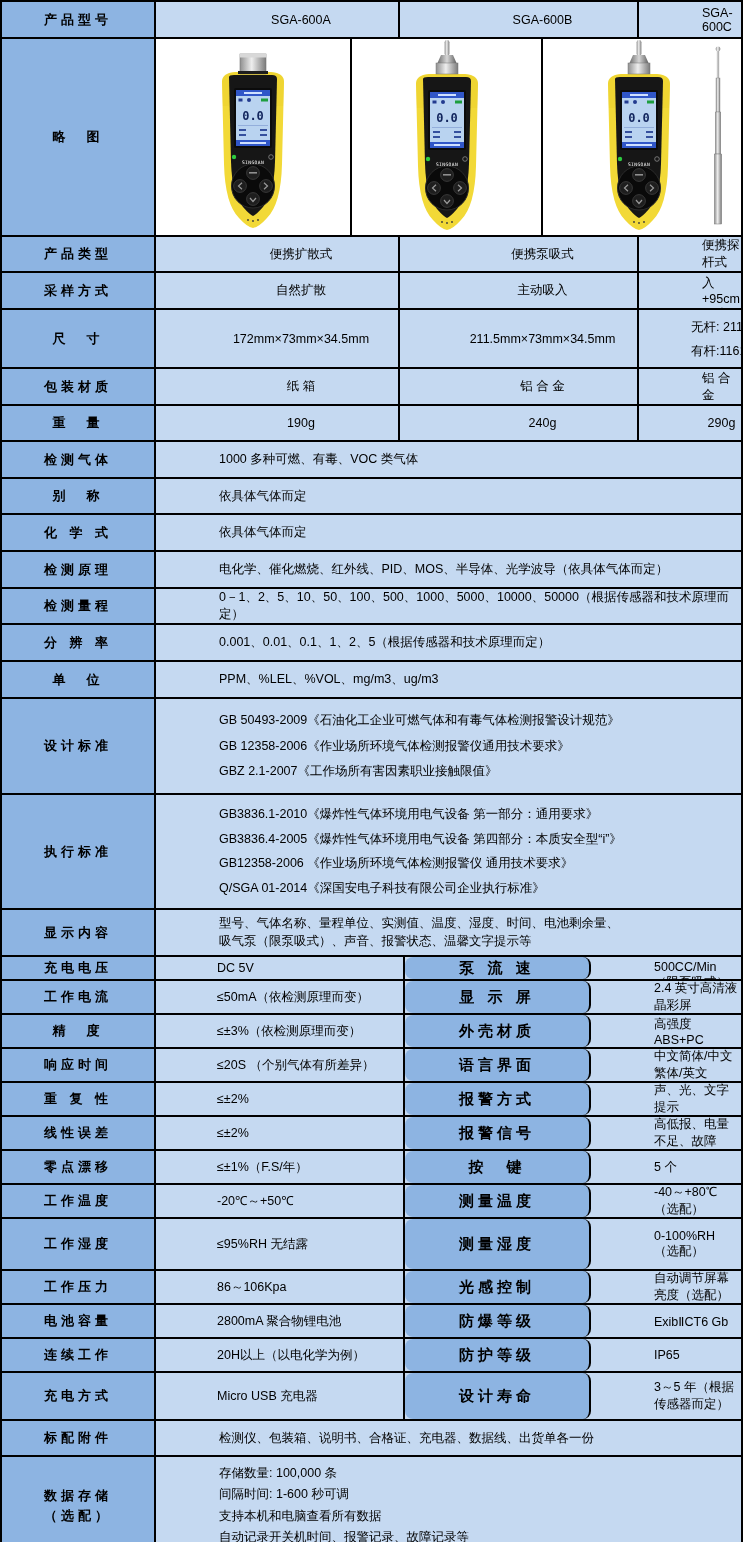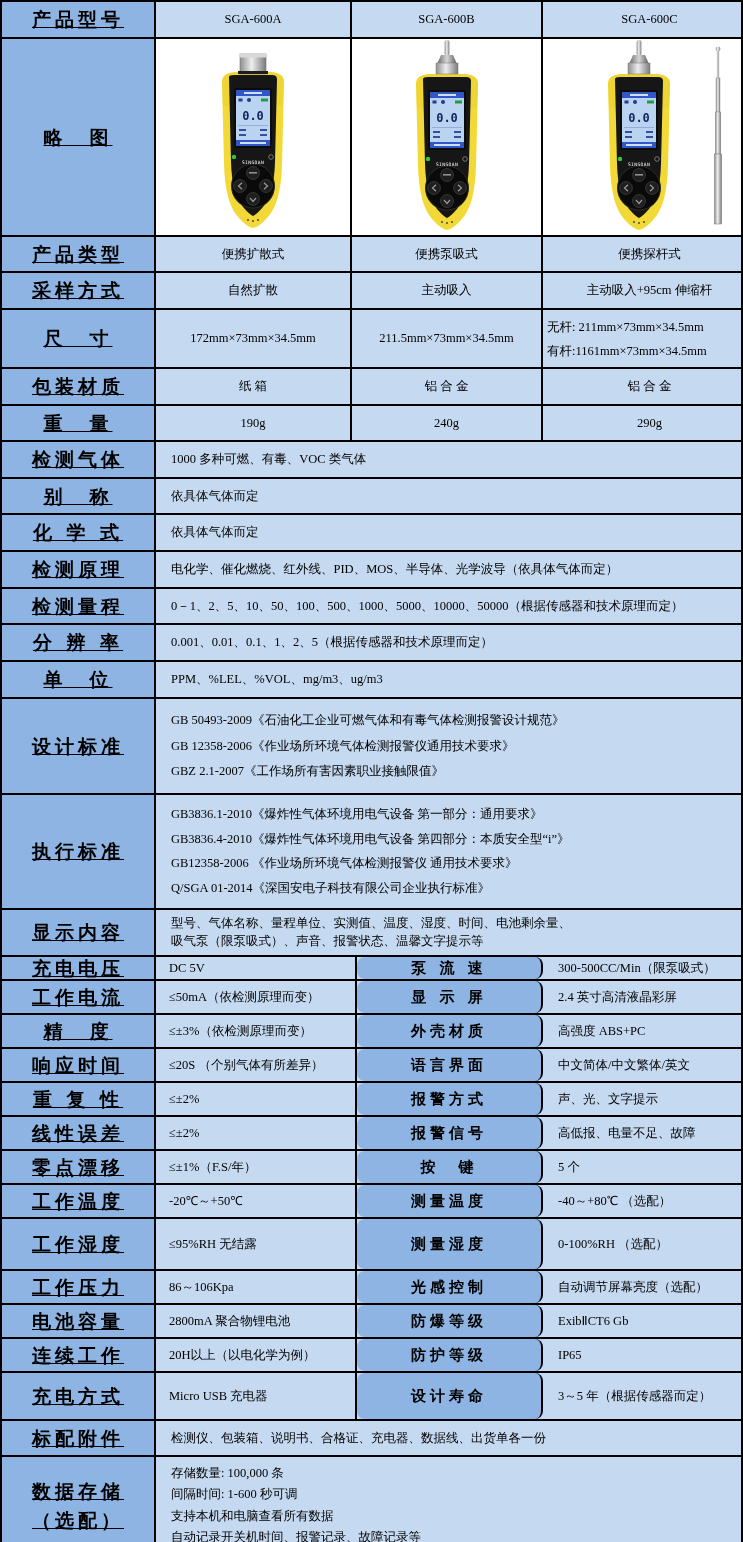--- a/index.html
+++ b/index.html
@@ -7,28 +7,28 @@
     width:743px; box-sizing:border-box; border:2px solid #000;
     font-family:"DejaVu Sans","Liberation Sans",sans-serif;
     color:#000; background:#C5D9F1;
   }
   .row{display:flex; box-sizing:border-box; border-bottom:2px solid #000;}
   .row:last-child{border-bottom:none;}
   .cell{box-sizing:border-box; border-right:2px solid #000; display:flex; align-items:center; overflow:hidden;}
   .cell:last-child{border-right:none;padding-left:15px;}
   .lbl{
     flex:0 0 154px; background:#8DB4E2; justify-content:center;
-    font-weight:bold; font-size:19px; letter-spacing:4px; text-align:center;
-    flex-direction:column; line-height:1.5;text-decoration:underline;
+    font-weight:bold; font-size:13px; letter-spacing:4px; text-align:center;
+    flex-direction:column; line-height:1.5;
   }
   .lbl2{
     flex:0 0 186px; background:#8DB4E2; justify-content:center;
     font-weight:bold; font-size:15px; letter-spacing:4px; text-align:center;border-radius:8px;
   }
-  .val{font-family:Liberation Serif, serif; font-size:12.5px;}
+  .val{font-family:Liberation Sans, sans-serif; font-size:12.5px;margin-left:48px;}
   .ca{flex:0 0 196px; justify-content:center;}
   .cb{flex:0 0 191px; justify-content:center;}
   .cc{flex:1 1 auto; justify-content:center;}
   .cc.dims{flex-direction:column; align-items:flex-start; justify-content:center; padding-left:4px; line-height:24px;}
   .vfull{flex:1 1 auto; padding-left:13px; padding-right:6px;}
   .v1{flex:0 0 201px; padding-left:13px;}
   .v2{flex:1 1 auto; padding-left:13px;}
   .multi{flex-direction:column; align-items:flex-start; justify-content:space-evenly; padding-top:4px; padding-bottom:4px;}
   .imgcell{background:#fff; justify-content:center; align-items:center;}
   .ln{white-space:nowrap;}
@@ -218,21 +218,21 @@
     <div class="cell vfull val multi">
       <div class="ln">GB 50493-2009《石油化工企业可燃气体和有毒气体检测报警设计规范》</div>
       <div class="ln">GB 12358-2006《作业场所环境气体检测报警仪通用技术要求》</div>
       <div class="ln">GBZ 2.1-2007《工作场所有害因素职业接触限值》</div>
     </div>
   </div>
   <div class="row" style="height:115px">
     <div class="cell lbl">执行标准</div>
     <div class="cell vfull val multi">
       <div class="ln">GB3836.1-2010《爆炸性气体环境用电气设备  第一部分：通用要求》</div>
-      <div class="ln">GB3836.4-2010《爆炸性气体环境用电气设备  第四部分：本质安全型“i”》</div>
+      <div class="ln">GB3836.4-2005《爆炸性气体环境用电气设备  第四部分：本质安全型“i”》</div>
       <div class="ln">GB12358-2006 《作业场所环境气体检测报警仪  通用技术要求》</div>
       <div class="ln">Q/SGA 01-2014《深国安电子科技有限公司企业执行标准》</div>
     </div>
   </div>
   <div class="row" style="height:47px">
     <div class="cell lbl">显示内容</div>
     <div class="cell vfull val multi">
       <div class="ln">型号、气体名称、量程单位、实测值、温度、湿度、时间、电池剩余量、</div>
       <div class="ln">吸气泵（限泵吸式）、声音、报警状态、温馨文字提示等</div>
     </div>

